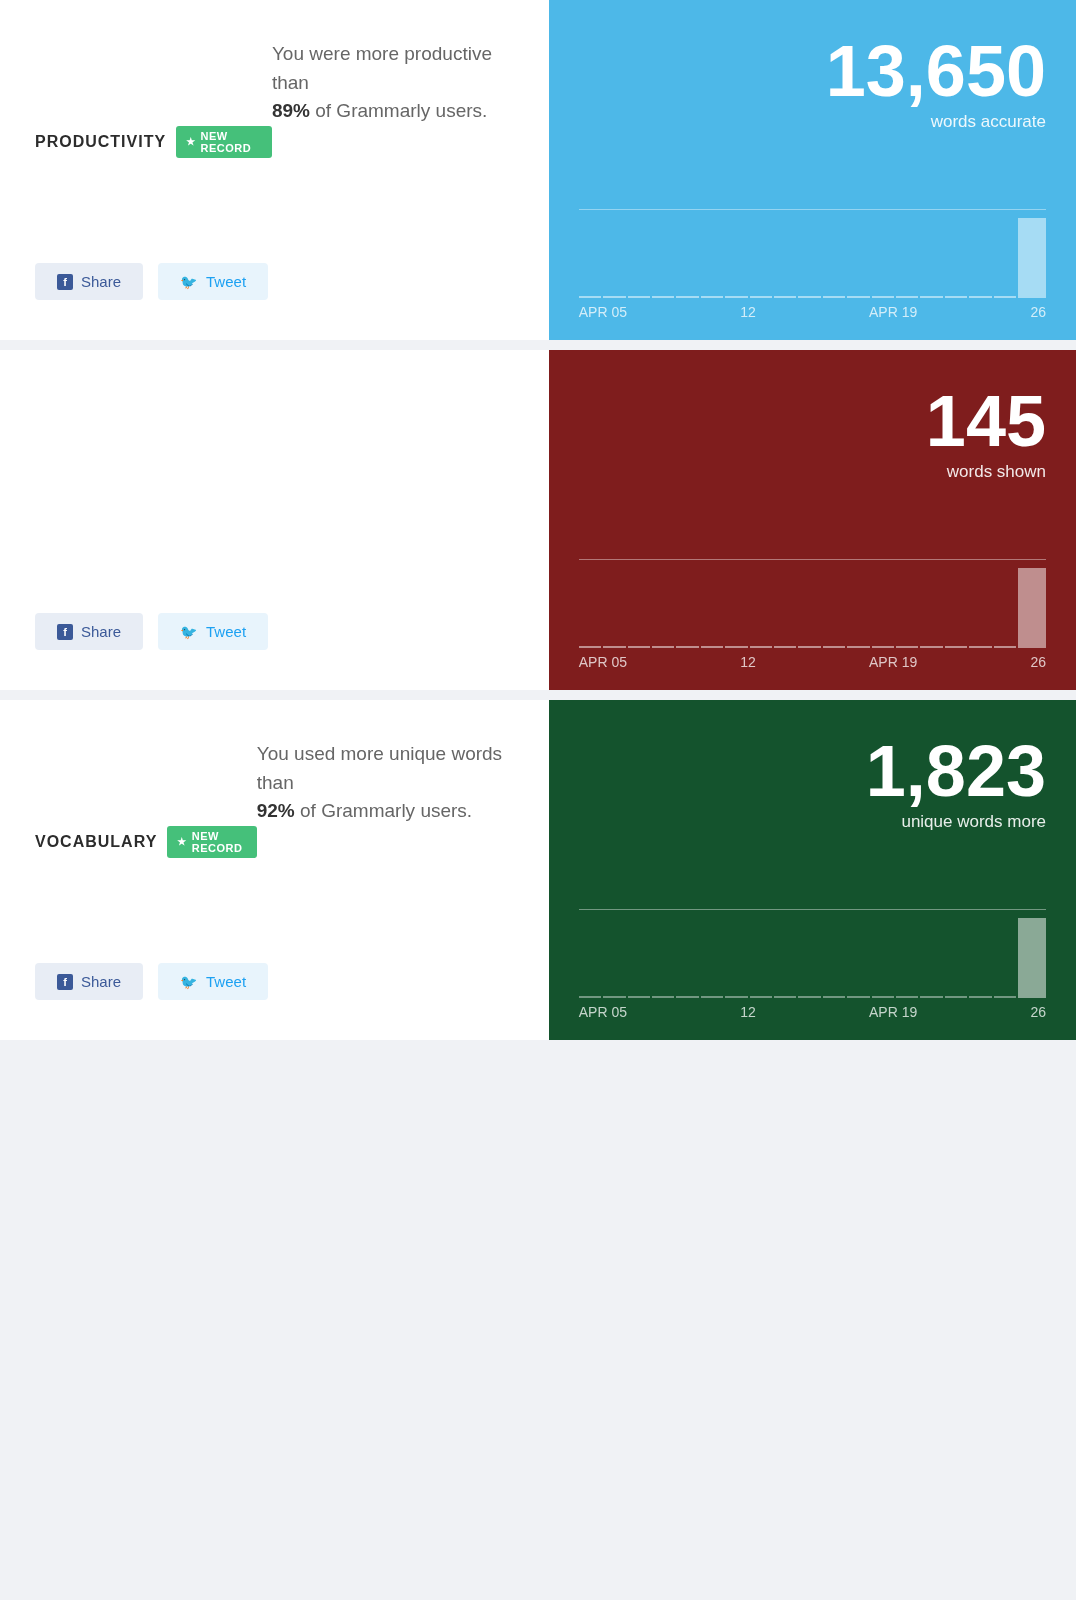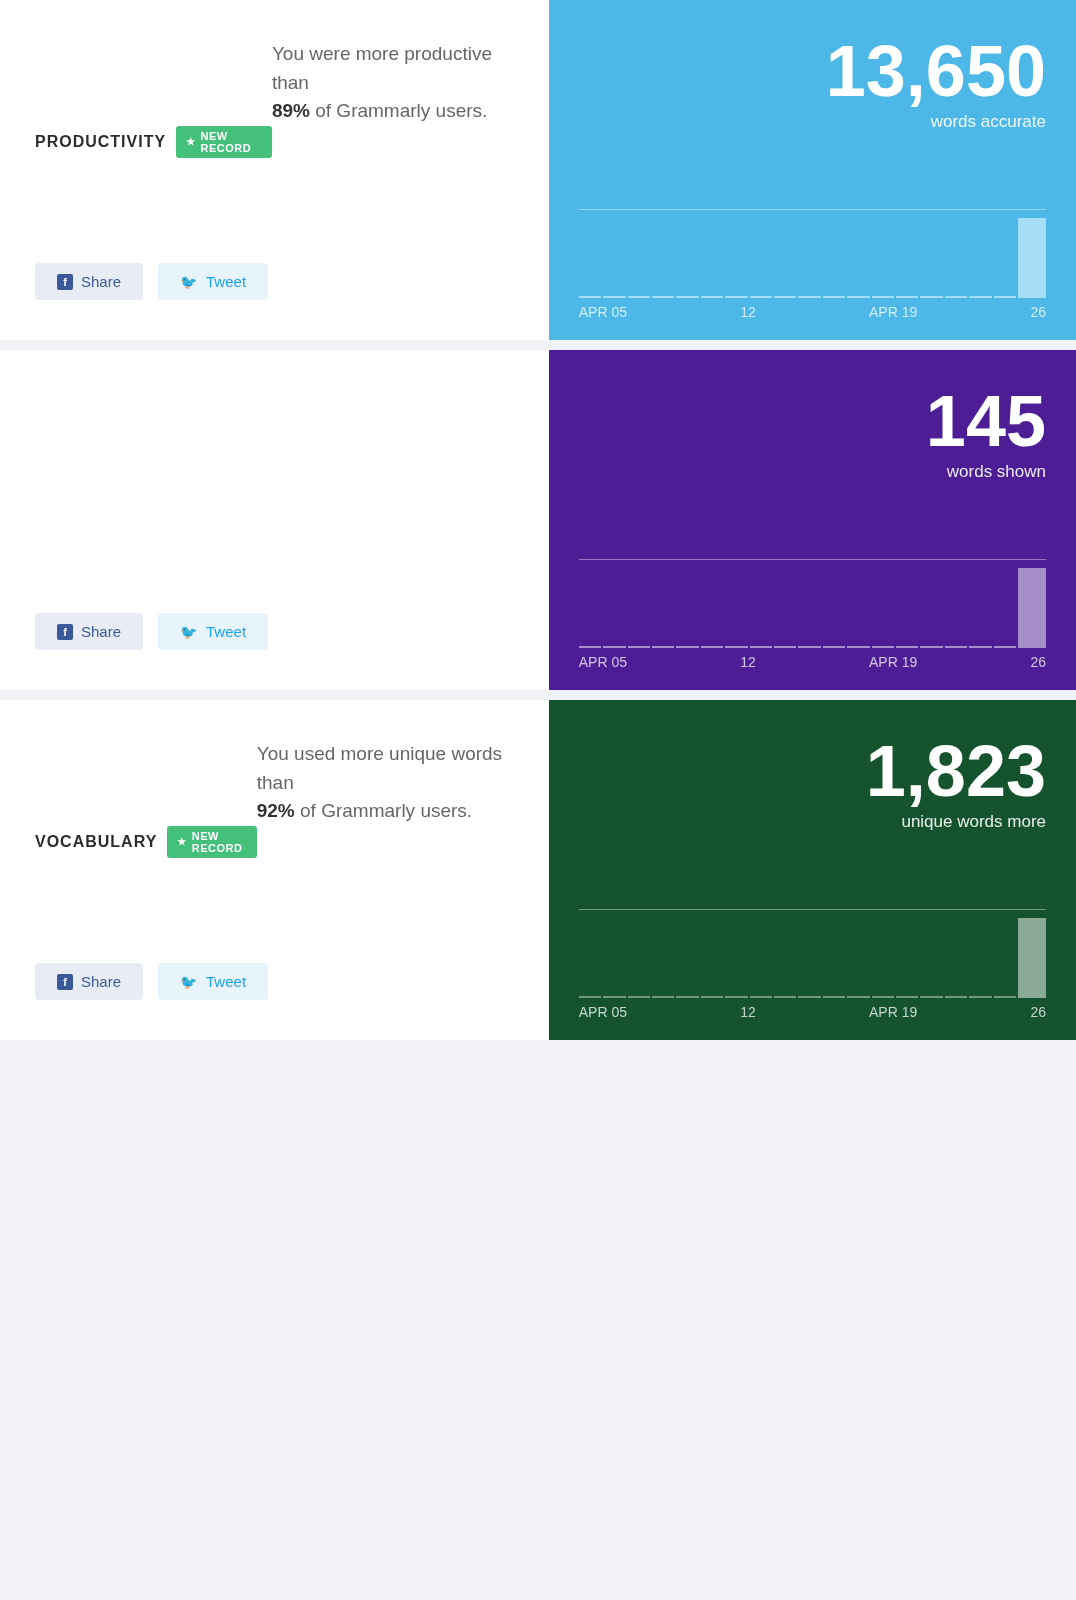--- a/index.html
+++ b/index.html
@@ -32,21 +32,21 @@
       justify-content: space-between;
       padding: 35px 30px 20px 30px;
       position: relative;
     }
 
     .section-right.blue-dark {
       background: #4db8e8;
     }
 
     .section-right.blue-mid {
-      background: #4c1d95;
+      background: #7f1d1d;
     }
 
     .section-right.purple {
       background: #14532d;
     }
 
     .section-title {
       font-size: 16px;
       font-weight: 800;
       letter-spacing: 1px;

